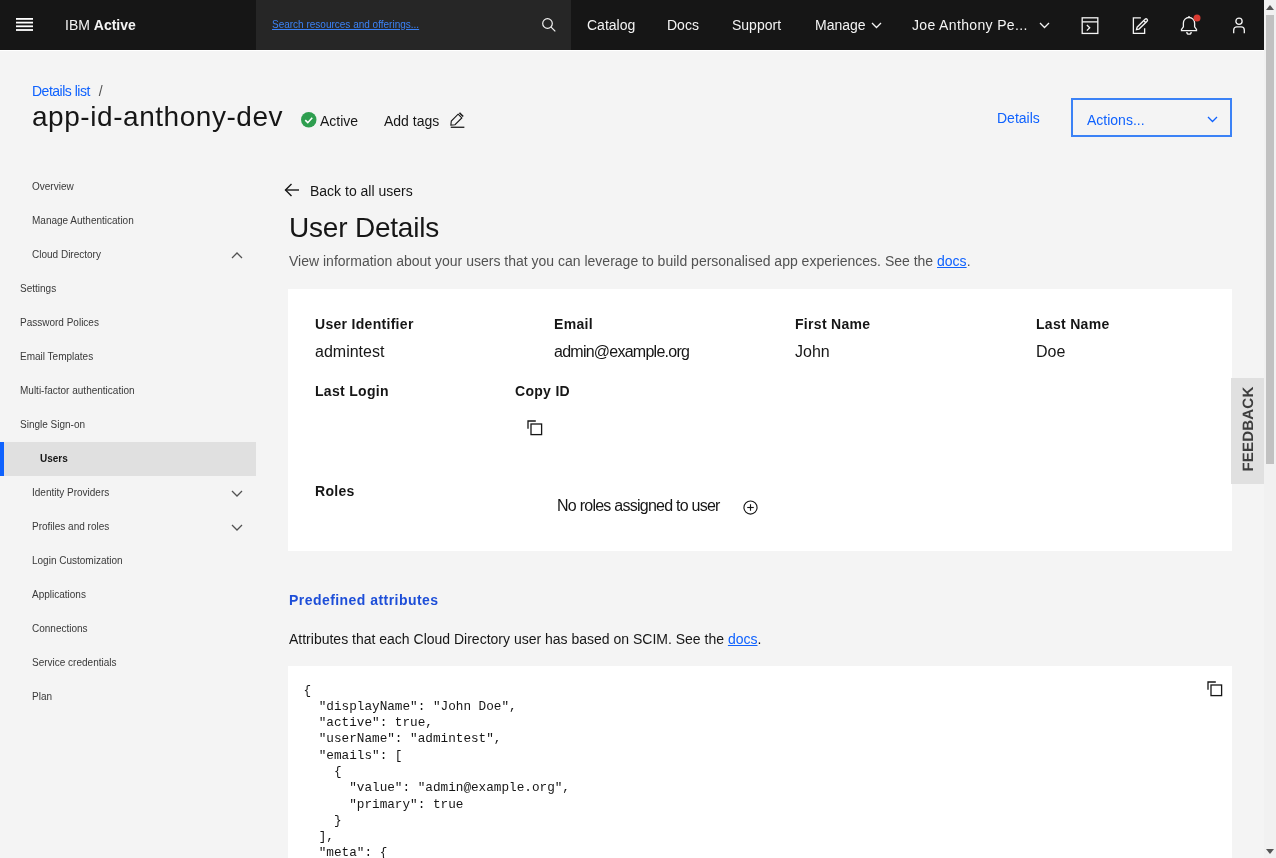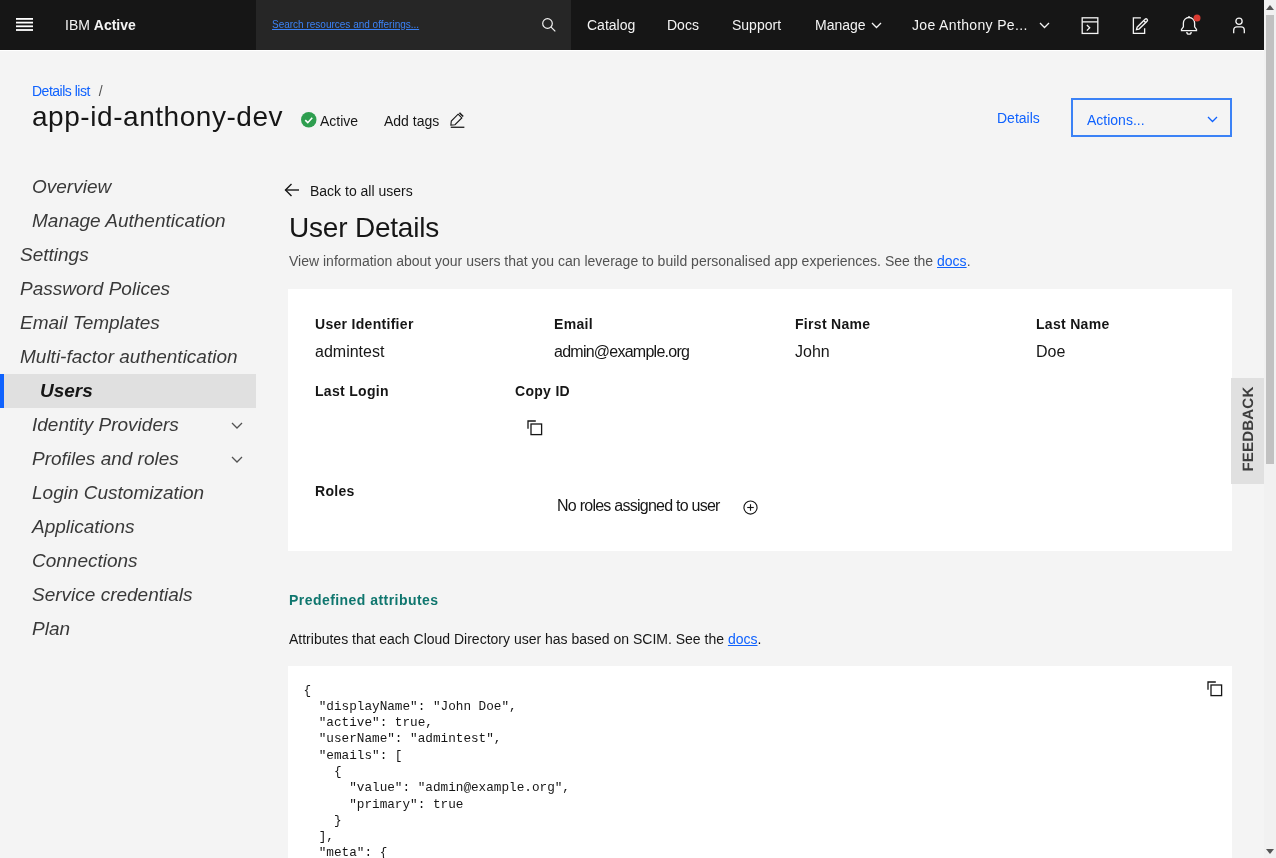--- a/index.html
+++ b/index.html
@@ -31,37 +31,37 @@
   #restitle { position:absolute; left:32px; top:101px; font-size:28px; line-height:32px;
     font-weight:400; letter-spacing:0.55px; color:#161616; }
   .hdr-txt { position:absolute; top:113px; font-size:14px; line-height:16px; color:#161616; }
   #details-link { position:absolute; left:997px; top:110px; font-size:14px; line-height:16px; color:#0f62fe; }
   #actions { position:absolute; left:1071px; top:98px; width:161px; height:39px;
     border:2px solid #3b82f6; color:#0f62fe; font-size:14px; }
   #actions .lbl { position:absolute; left:14px; top:12px; }
 
   
   #sidenav { position:absolute; left:0; top:170px; width:256px; }
-  #sidenav .it { position:relative; height:34px; line-height:34px; font-size:19px;
-    color:#393939; padding-left:32px;font-style:italic; }
+  #sidenav .it { position:relative; height:34px; line-height:34px; font-size:10px;
+    color:#393939; padding-left:32px; }
   #sidenav .sub { padding-left:20px; }
   #sidenav .sel { background:#e0e0e0; border-left:4px solid #0f62fe; padding-left:36px;
     font-weight:bold; color:#161616; }
   #sidenav .chev { position:absolute; right:13px; top:14px; }
 
   
   #backrow { position:absolute; left:285px; top:182px; }
   #backrow span { position:absolute; left:25px; top:0.5px; font-size:14px; line-height:16px; white-space:nowrap; }
   #h1 { position:absolute; left:289px; top:214px; font-size:28px; line-height:28px;
     font-weight:400; letter-spacing:-0.2px; }
   .para { position:absolute; left:289px; font-size:14px; line-height:18px; white-space:nowrap; }
   .para a { color:#0f62fe; text-decoration:underline; }
   #p1 { top:252px; color:#525252; }
   #p2 { top:630px; color:#161616; }
-  #sect { position:absolute; left:289px; top:592px; font-size:14px; font-weight:bold; letter-spacing:0.45px; color:#0f766e; }
+  #sect { position:absolute; left:289px; top:592px; font-size:14px; font-weight:bold; letter-spacing:0.45px; color:#1d4ed8; }
 
   #card { position:absolute; left:288px; top:289px; width:944px; height:262px; background:#fff; }
   .flabel { position:absolute; font-size:14px; line-height:16px; font-weight:bold; letter-spacing:0.3px; color:#161616; white-space:nowrap; }
   .fval { position:absolute; font-size:16px; line-height:18px; color:#161616; white-space:nowrap; }
 
   #codeblk { position:absolute; left:288px; top:666px; width:944px; height:192px; background:#fff; overflow:hidden; }
   #codeblk pre { position:absolute; left:15.5px; top:16.5px; font-family:"Liberation Mono", monospace;
     font-size:12.7px; line-height:16.3px; color:#161616; }
 
   #feedback { position:absolute; left:1231px; top:378px; width:33px; height:106px;
@@ -142,24 +142,30 @@
   <div id="actions">
       <span class="lbl">Actions...</span>
     <svg class="abs" style="left:134px;top:16px" width="11" height="7" viewBox="0 0 11 7" fill="none" stroke="#0f62fe" stroke-width="1.3">
         <polyline points="1,1 5.5,5.5 10,1"></polyline>
       </svg>
   </div>
 
   <div id="sidenav">
     <div class="it">Overview</div>
     <div class="it">Manage Authentication</div>
+    <div class="it">Cloud Directory
+      <svg class="chev" width="12" height="7" viewBox="0 0 12 7" fill="none" stroke="#525252" stroke-width="1.3">
+          <polyline points="1,6 6,1 11,6"></polyline>
+        </svg>
+    </div>
     <div class="it sub">Settings</div>
     <div class="it sub">Password Polices</div>
     <div class="it sub">Email Templates</div>
     <div class="it sub">Multi-factor authentication</div>
+    <div class="it sub">Single Sign-on</div>
     <div class="it sub sel">Users</div>
     <div class="it">Identity Providers
       <svg class="chev" width="12" height="7" viewBox="0 0 12 7" fill="none" stroke="#525252" stroke-width="1.3">
           <polyline points="1,1 6,6 11,1"></polyline>
         </svg>
     </div>
     <div class="it">Profiles and roles
       <svg class="chev" width="12" height="7" viewBox="0 0 12 7" fill="none" stroke="#525252" stroke-width="1.3">
           <polyline points="1,1 6,6 11,1"></polyline>
         </svg>

